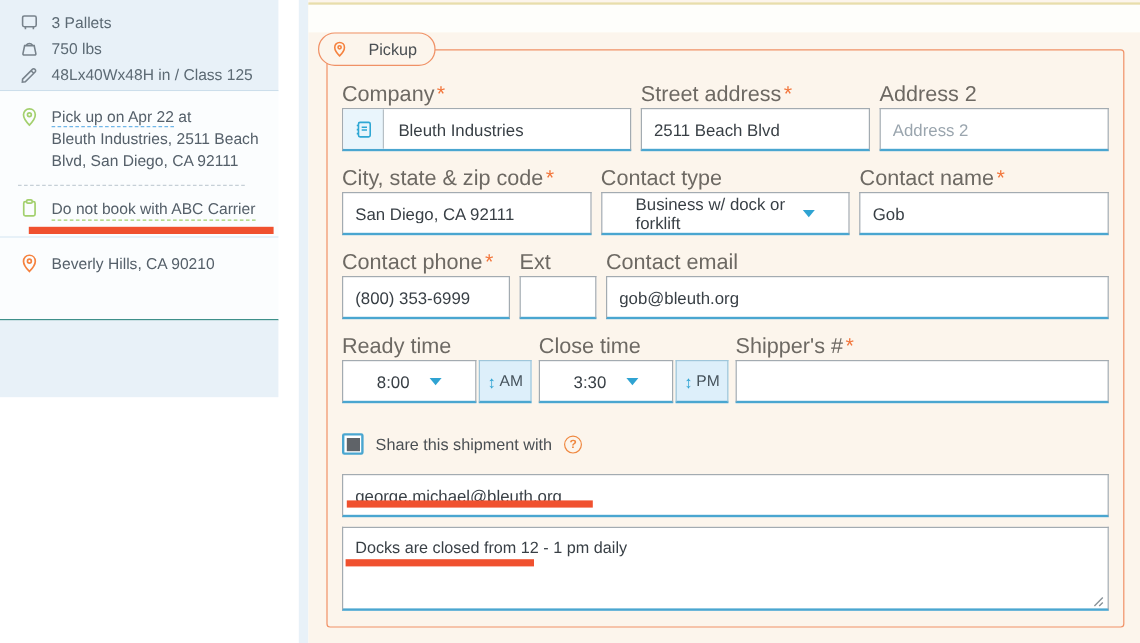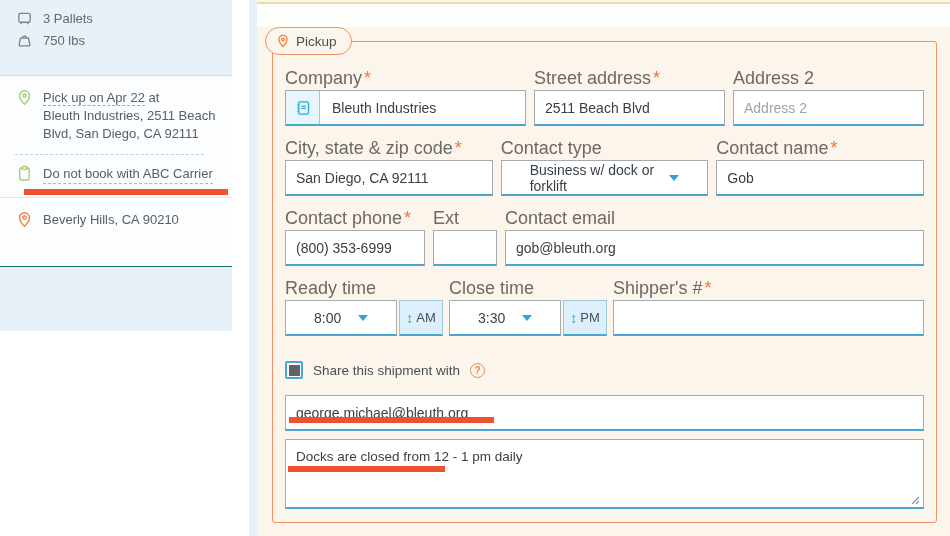--- a/index.html
+++ b/index.html
@@ -21,21 +21,21 @@
   .sb-bottom { background:#e8f1f8; height:64px; }
 
   .blue-strip { position:absolute; left:249px; top:0; width:8px; height:536px; background:#e8f1f8; }
 
   
   .main { position:absolute; left:257px; top:0; width:693px; height:536px; background:#fcf5ec; }
   .top-line { position:absolute; left:0; top:2px; right:0; height:2px; background:#e8deab; }
   .head-band { position:absolute; left:0; top:4px; right:0; height:23px; background:#fefefb; }
 
   .pill { position:absolute; left:8px; top:27px; height:28px; z-index:2; display:flex; align-items:center;
-          gap:6px; padding:0 14px 0 10px; background:#fcf5ec; border:1.5px solid #f09166; border-radius:15px;
+          gap:17px; padding:0 14px 0 10px; background:#fcf5ec; border:1.5px solid #f09166; border-radius:15px;
           color:#4a4f53; font-size:13.5px; }
 
   .form { position:absolute; left:15px; top:41px; right:13px; bottom:13px; border:1.5px solid #f09166;
           border-radius:3px; padding:26px 12px 0 12px; }
 
   .row { display:grid; gap:8px; margin-bottom:12px; }
   .row-3 { grid-template-columns:1fr 1fr 1fr; }
   .row-phone { grid-template-columns:140px 64px 1fr; }
   .row-time { grid-template-columns:158px 158px 1fr; gap:6px; }
 
@@ -101,20 +101,29 @@
       <span>3 Pallets</span>
     </div>
     <div class="sb-sumrow">
       <span>
         <svg width="17" height="17" viewBox="0 0 18 18" fill="none" stroke="#78838c" stroke-width="1.4">
           <path d="M6.3 6a3.2 3.2 0 0 1 5.4 0"></path>
           <path d="M4.8 6.4h8.4l1.5 7a1.1 1.1 0 0 1-1.1 1.3H4.4a1.1 1.1 0 0 1-1.1-1.3z"></path>
         </svg>
       </span>
       <span>750 lbs</span>
+    </div>
+    <div class="sb-sumrow">
+      <span>
+        <svg width="17" height="17" viewBox="0 0 18 18" fill="none" stroke="#78838c" stroke-width="1.4">
+          <path d="M3 12.6 11.6 4a1.6 1.6 0 0 1 2.3 0l.1.1a1.6 1.6 0 0 1 0 2.3L5.4 15 2.8 15.2z"></path>
+          <path d="M10.5 5.2l2.3 2.3"></path>
+        </svg>
+      </span>
+      <span>48Lx40Wx48H in / Class 125</span>
     </div>
   </div>
 
   <div class="sb-mid">
     <div class="sb-item" style="padding-top:13px;">
       <span>
         <svg width="17" height="17" viewBox="0 0 18 18" fill="none" stroke="#a3d06e" stroke-width="1.5">
           <path d="M9 1.8C6 1.8 3.8 4.1 3.8 7.1c0 3.9 5.2 9 5.2 9s5.2-5.1 5.2-9c0-3-2.2-5.3-5.2-5.3z"></path>
           <circle cx="9" cy="7" r="1.7"></circle>
         </svg>

